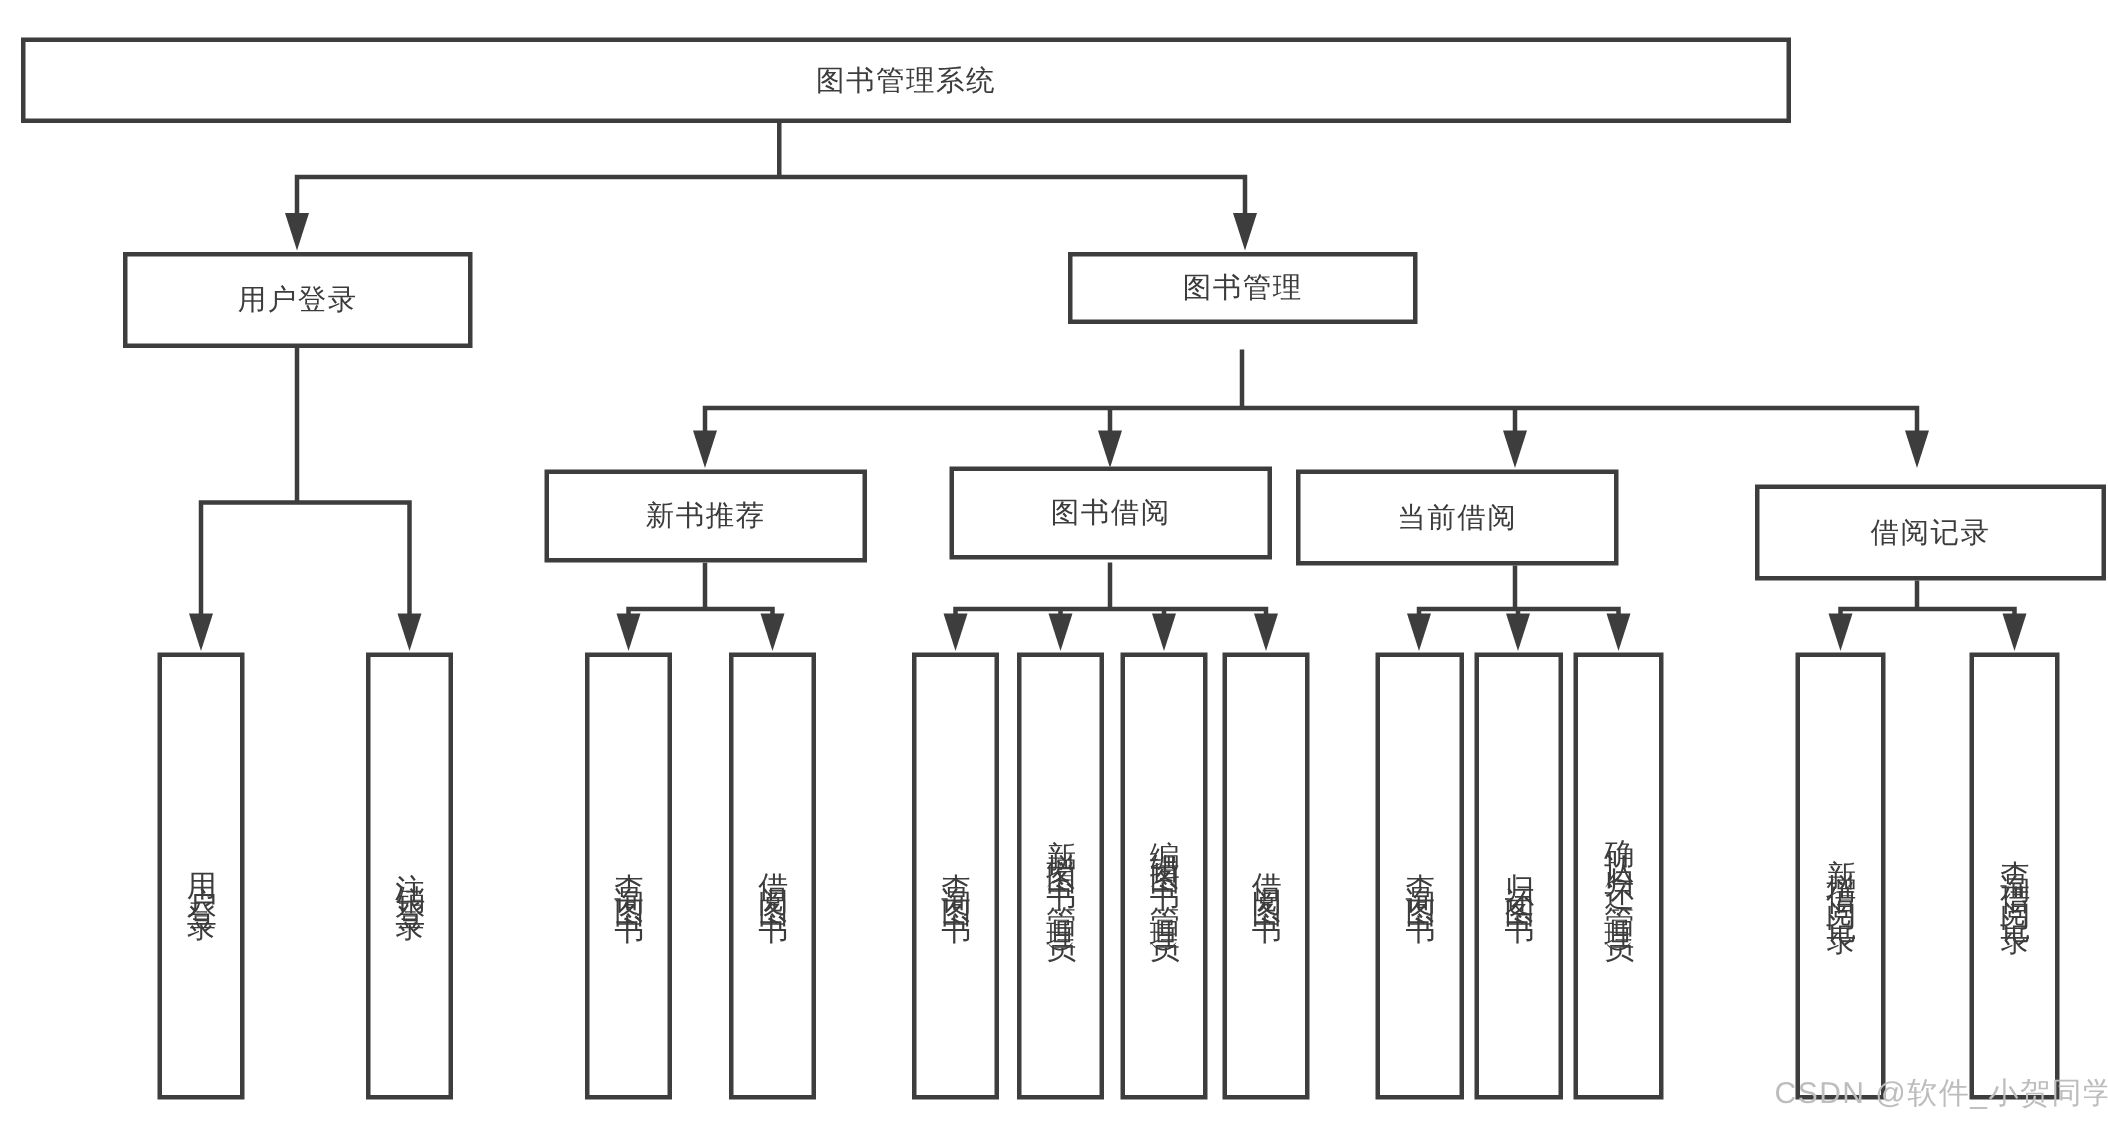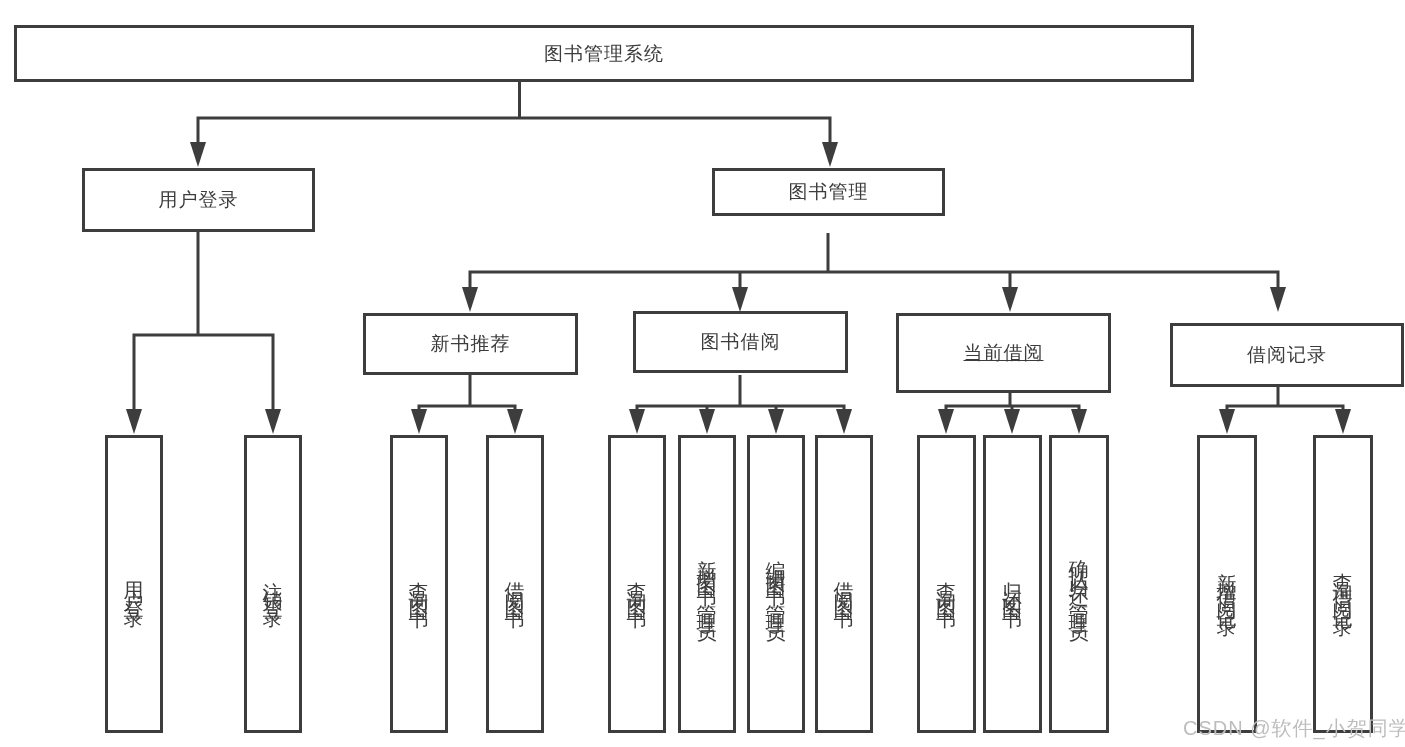--- a/index.html
+++ b/index.html
@@ -117,21 +117,21 @@
     <polygon points="1335,409 1351,409 1343,434"></polygon>
   </svg>
 
   <div class="hbox" style="left:14px; top:13px; width:1180px; height:57px;margin-top:12px;">图书管理系统</div>
 
   <div class="hbox" style="left:82px; top:168px; width:233px; height:64px;">用户登录</div>
   <div class="hbox" style="left:712px; top:168px; width:233px; height:48px;">图书管理</div>
 
   <div class="hbox" style="left:363px; top:313px; width:215px; height:62px;">新书推荐</div>
   <div class="hbox" style="left:633px; top:311px; width:215px; height:62px;">图书借阅</div>
-  <div class="hbox" style="left:896px; top:313px; width:215px; height:80px;text-decoration:underline;">当前借阅</div>
+  <div class="hbox" style="left:864px; top:313px; width:215px; height:64px;">当前借阅</div>
   <div class="hbox" style="left:1170px; top:323px; width:234px; height:64px;font-family:Liberation Mono, monospace;">借阅记录</div>
 
   <div class="vbox" style="left:105px; width:58px;">
     <span>用户登录</span>
   </div>
   <div class="vbox" style="left:244px; width:58px;">
     <span>注销登录</span>
   </div>
 
   <div class="vbox" style="left:390px; width:58px;">

